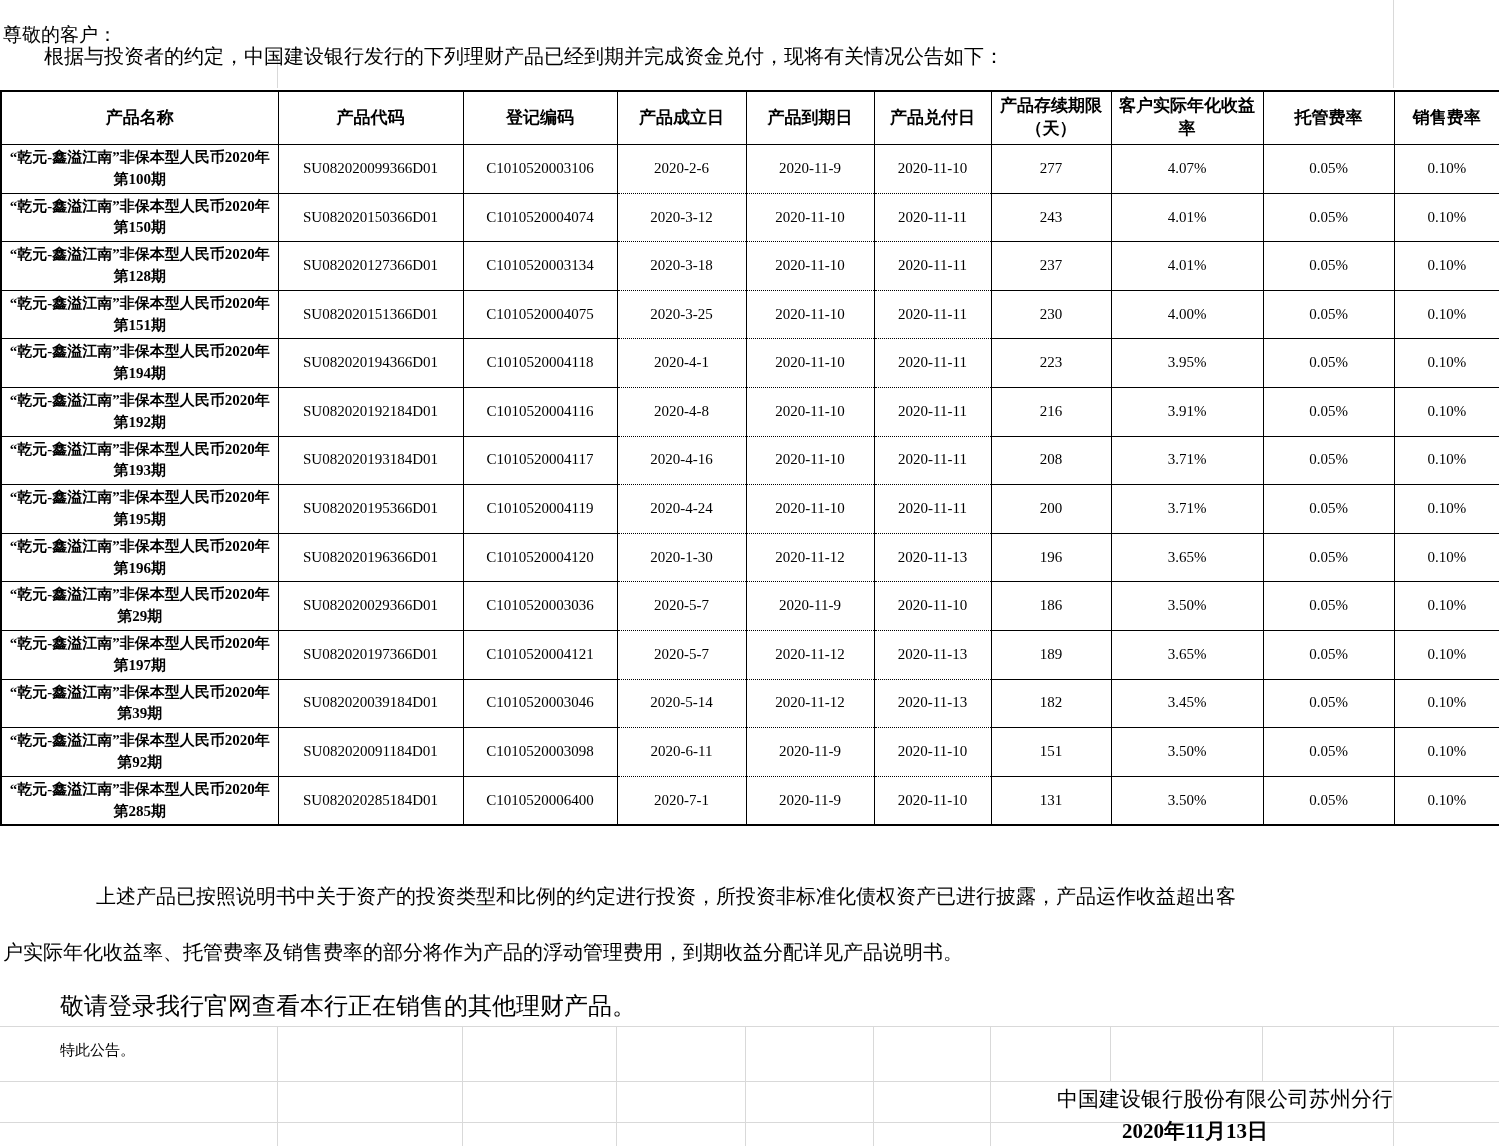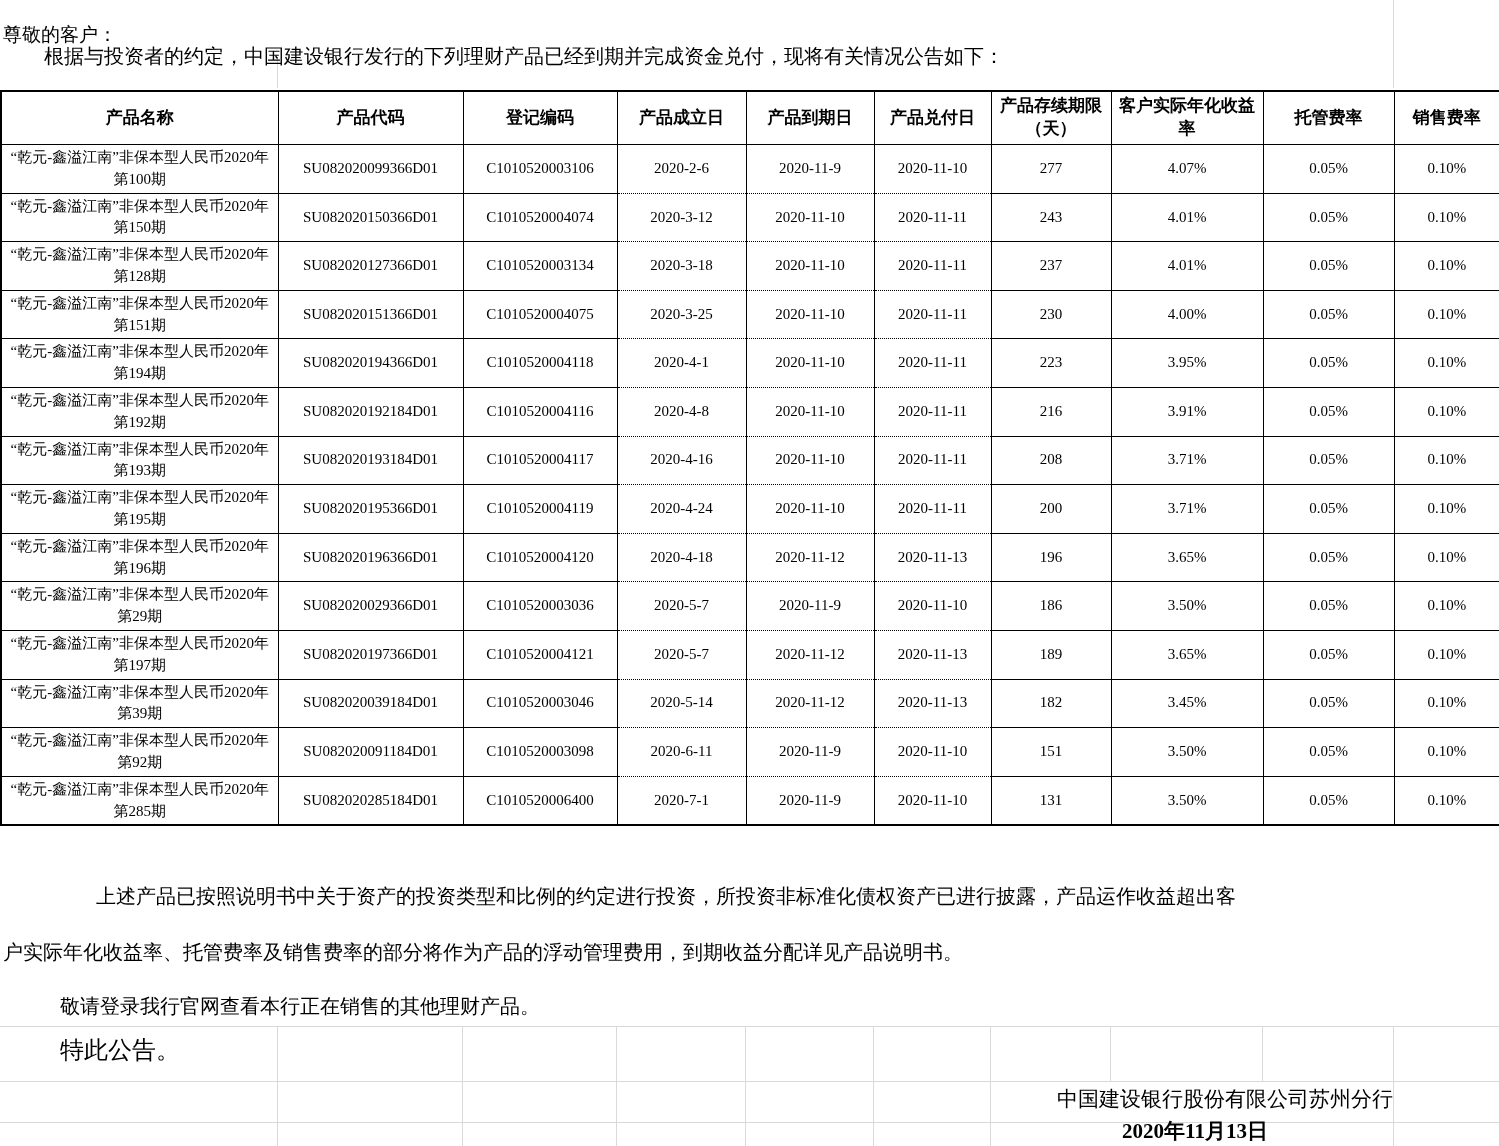--- a/index.html
+++ b/index.html
@@ -24,30 +24,30 @@
     padding:0 3px;overflow:hidden;
   }
   table.products thead th{
     border-bottom:1px solid #000;
     height:52px;font-size:17px;font-weight:bold;line-height:1.35;
   }
   table.products tbody td{
     height:47.6px;font-size:15px;line-height:1.45;
     border-top:1px solid #000;
   }
-  table.products td.name-col{padding:0 2px;}
+  table.products td.name-col{padding:0 2px;font-weight:bold;}
   
   table.products tbody tr:not(:first-child) td:nth-child(n+4):nth-child(-n+6){
     border-top-style:dotted;
   }
   
   .p1{left:96px;top:882px;font-size:20px;line-height:28px;white-space:nowrap;}
   .p2{left:3px;top:938px;font-size:20px;line-height:28px;white-space:nowrap;}
-  .p3{left:60px;top:992px;font-size:20px;line-height:28px;white-space:nowrap;text-align:center;}
-  .p4{left:60px;top:1036px;font-size:24px;line-height:28px;white-space:nowrap;}
+  .p3{left:60px;top:992px;font-size:24px;line-height:28px;white-space:nowrap;text-align:center;}
+  .p4{left:60px;top:1036px;font-size:15px;line-height:28px;white-space:nowrap;}
   .sig{left:1055px;top:1085px;width:338px;text-align:right;font-size:21px;line-height:28px;white-space:nowrap;}
   .sigdate{left:1030px;top:1117px;width:330px;text-align:center;font-size:21px;line-height:28px;white-space:nowrap;font-weight:bold;}
   
   .gl{position:absolute;background:#d9d9d9;}
 </style>
 </head>
 <body>
 
 <div>
   <div class="gl" style="left:1393px;top:0;width:1px;height:88px;"></div>
@@ -199,21 +199,21 @@
     <td>200</td>
     <td>3.71%</td>
     <td>0.05%</td>
     <td>0.10%</td>
   </tr>
 
   <tr class="data">
     <td class="name-col">“乾元-鑫溢江南”非保本型人民币2020年第196期</td>
     <td>SU082020196366D01</td>
     <td>C1010520004120</td>
-    <td>2020-4-18</td>
+    <td>2020-1-30</td>
     <td>2020-11-12</td>
     <td>2020-11-13</td>
     <td>196</td>
     <td>3.65%</td>
     <td>0.05%</td>
     <td>0.10%</td>
   </tr>
 
   <tr class="data">
     <td class="name-col">“乾元-鑫溢江南”非保本型人民币2020年第29期</td>

